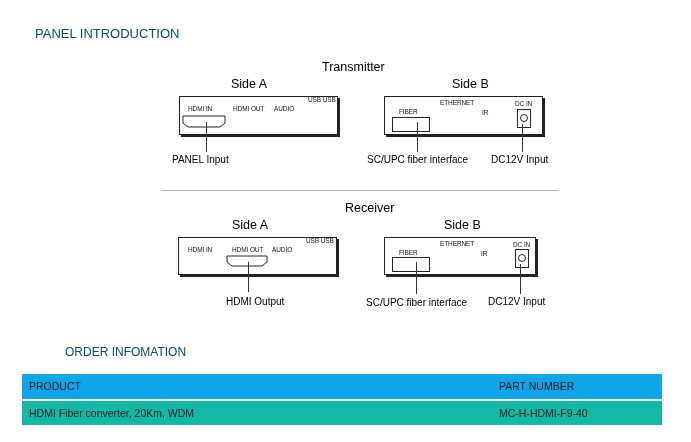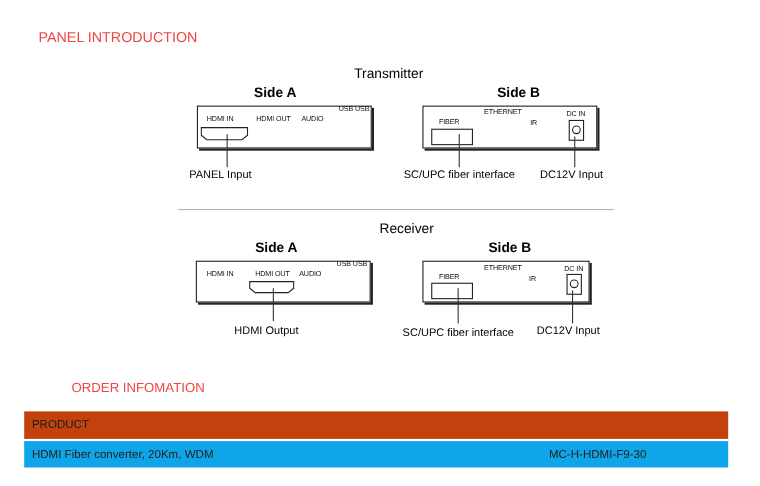--- a/index.html
+++ b/index.html
@@ -1,33 +1,33 @@
 <!DOCTYPE html>
 <html><head>
 <meta charset="utf-8">
 <style>
   html, body { margin:0; padding:0; background:#ffffff; }
   body { width:691px; height:442px; position:relative; overflow:hidden;
          font-family:"Liberation Sans", sans-serif; color:#000; }
   .abs { position:absolute; }
-  .red-heading { color:#ef4444; font-size:13px; white-space:nowrap; }
+  .red-heading { color:#0c4a6e; font-size:13px; white-space:nowrap; }
   .title { font-size:12.5px; white-space:nowrap; }
-  .side { font-size:12.5px; white-space:nowrap;font-weight:bold; }
+  .side { font-size:12.5px; white-space:nowrap; }
   .panel { position:absolute; border:1px solid #222; box-shadow:2px 2px 0 #222; background:#fff; }
   .lbl { position:absolute; font-size:6.5px; white-space:nowrap; color:#111; letter-spacing:-0.1px; }
   .callout { position:absolute; font-size:10px; white-space:nowrap; }
   .vline { position:absolute; width:1px; background:#333; }
   .hdmi svg { display:block; }
   .fiberport { position:absolute; border:1px solid #222; }
   .dcport { position:absolute; border:1px solid #222; }
   .dcport .ring { position:absolute; border:1.2px solid #222; border-radius:50%; }
   .sep { position:absolute; height:1px; background:#b5b5b5; }
   .table { position:absolute; left:22px; top:374px; width:640px; font-size:10.5px; color:#222; }
-  .thead { background:#c2410c; height:25px; position:relative; }
-  .trow { background:#0ea5e9; height:24px; position:relative; margin-top:2px; }
+  .thead { background:#0ea5e9; height:25px; position:relative; }
+  .trow { background:#14b8a6; height:24px; position:relative; margin-top:2px; }
   .cell { position:absolute; top:0; line-height:25px; white-space:nowrap; }
 </style>
 </head>
 <body>
 
 <div class="abs red-heading" style="left:35px;top:26px;">PANEL INTRODUCTION</div>
 
 <div class="abs title" style="left:322px;top:60px;">Transmitter</div>
 
 <div class="abs side" style="left:231px;top:77px;">Side A</div>
@@ -71,21 +71,21 @@
   <span class="lbl" style="left:53px;top:8px;">HDMI OUT</span>
   <span class="lbl" style="left:93px;top:8px;">AUDIO</span>
   <span class="lbl" style="left:127px;top:-1px;">USB USB</span>
   <span class="hdmi" style="position:absolute;left:47px;top:17px;">
     <svg width="42" height="13" viewBox="0 0 42 13">
         <path d="M1 1 H41 V7 L36 11 H6 L1 7 Z" fill="none" stroke="#222" stroke-width="1"></path>
       </svg>
   </span>
 </div>
 <div class="vline" style="left:248px;top:262px;height:30px;"></div>
-<div class="callout" style="left:213px;top:296px;">HDMI Output</div>
+<div class="callout" style="left:226px;top:296px;">HDMI Output</div>
 
 <div class="abs side" style="left:444px;top:218px;">Side B</div>
 <div class="panel" style="left:384px;top:237px;width:150px;height:36px;">
   <span class="lbl" style="left:14px;top:11px;">FIBER</span>
   <span class="lbl" style="left:55px;top:2px;">ETHERNET</span>
   <span class="lbl" style="left:96px;top:12px;">IR</span>
   <span class="lbl" style="left:128px;top:3px;">DC IN</span>
   <div class="fiberport" style="left:7px;top:19px;width:36px;height:13px;"></div>
   <div class="dcport" style="left:130px;top:11px;width:12px;height:17px;">
     <div class="ring" style="left:2px;top:4px;width:6px;height:6px;"></div>
@@ -94,18 +94,19 @@
 <div class="vline" style="left:416px;top:262px;height:32px;"></div>
 <div class="vline" style="left:520px;top:264px;height:30px;"></div>
 <div class="callout" style="left:366px;top:297px;">SC/UPC fiber interface</div>
 <div class="callout" style="left:488px;top:296px;">DC12V Input</div>
 
 <div class="abs red-heading" style="left:23px;top:345px;font-size:12px;margin-left:42px;">ORDER INFOMATION</div>
 
 <div class="table">
   <div class="thead">
     <span class="cell" style="left:7px;">PRODUCT</span>
+    <span class="cell" style="left:477px;">PART NUMBER</span>
   </div>
   <div class="trow">
     <span class="cell" style="left:7px;line-height:24px;">HDMI Fiber converter, 20Km, WDM</span>
-    <span class="cell" style="left:477px;line-height:24px;">MC-H-HDMI-F9-30</span>
+    <span class="cell" style="left:477px;line-height:24px;">MC-H-HDMI-F9-40</span>
   </div>
 </div>
 
 </body></html>

